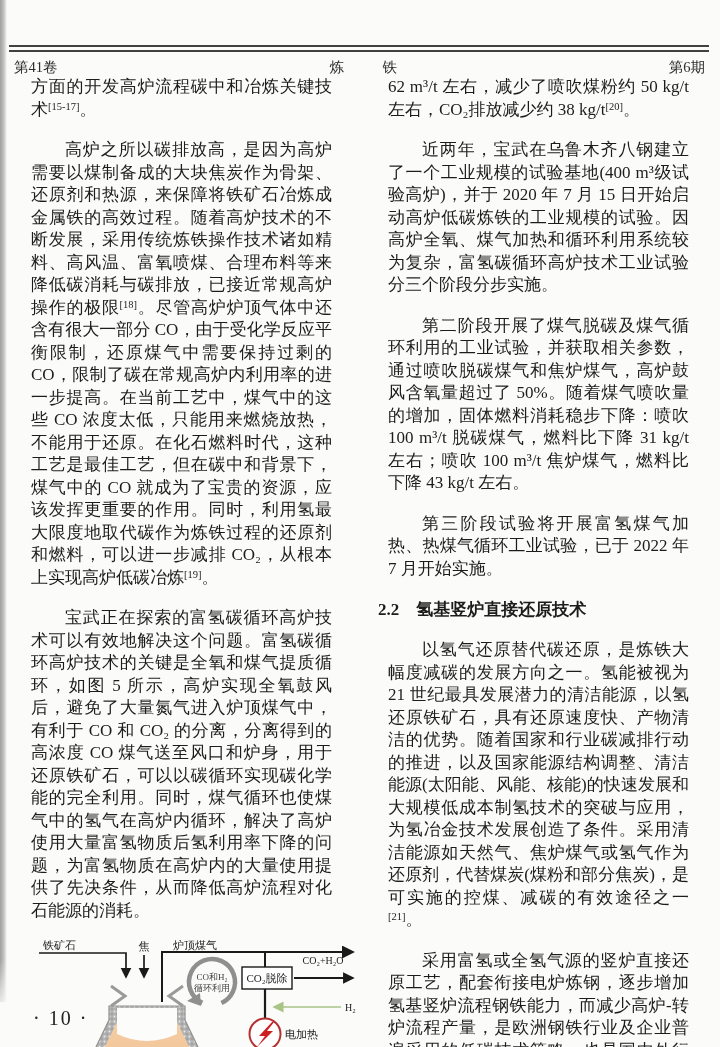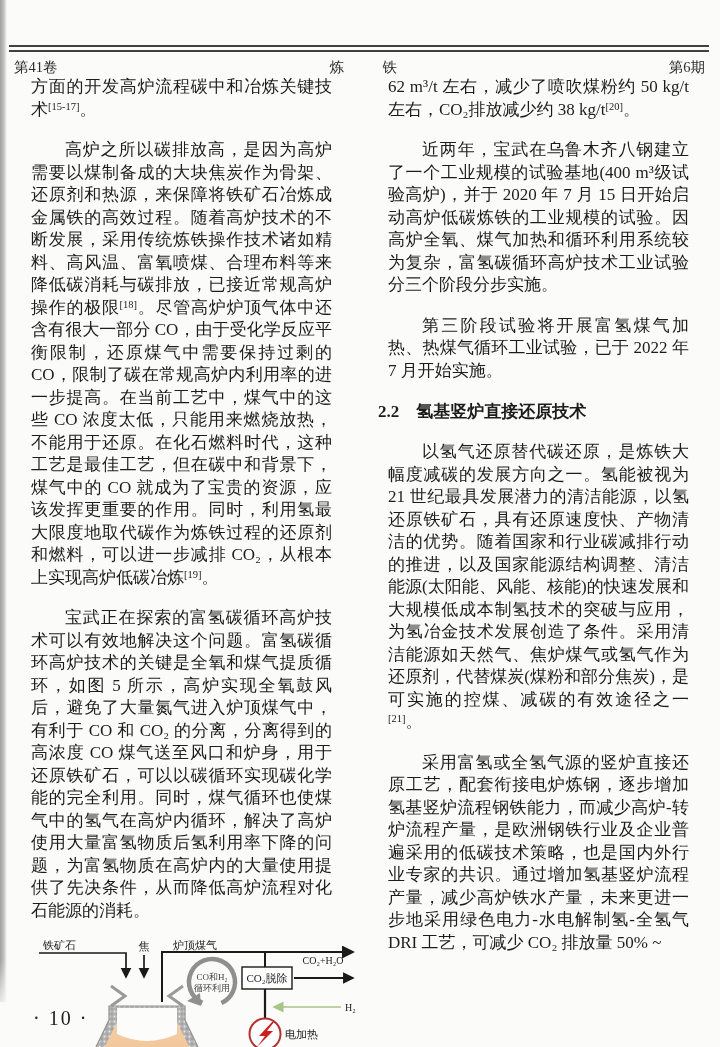--- a/index.html
+++ b/index.html
@@ -130,20 +130,21 @@
       </figure>
 
       <div id="left-post">
           <p class="ind">为了论证高炉富氢冶炼的效果，2019 年在上海宝山基地高炉(4 966 m³)设计和建设了喷吹富氢气体系统，开展了天然气代碳的工业试验，以考察喷吹天然气减碳的效果。试验期间，天然气喷吹比达到</p>
         </div>
     </div>
 
     <div class="col" id="col-right">
         <p>62 m³/t 左右，减少了喷吹煤粉约 50 kg/t 左右，CO₂排放减少约 38 kg/t<sup>[20]</sup>。</p>
         <p class="ind">近两年，宝武在乌鲁木齐八钢建立了一个工业规模的试验基地(400 m³级试验高炉)，并于 2020 年 7 月 15 日开始启动高炉低碳炼铁的工业规模的试验。因高炉全氧、煤气加热和循环利用系统较为复杂，富氢碳循环高炉技术工业试验分三个阶段分步实施。</p>
+        <p class="ind">第二阶段开展了煤气脱碳及煤气循环利用的工业试验，并获取相关参数，通过喷吹脱碳煤气和焦炉煤气，高炉鼓风含氧量超过了 50%。随着煤气喷吹量的增加，固体燃料消耗稳步下降：喷吹 100 m³/t 脱碳煤气，燃料比下降 31 kg/t 左右；喷吹 100 m³/t 焦炉煤气，燃料比下降 43 kg/t 左右。</p>
         <p class="ind">第三阶段试验将开展富氢煤气加热、热煤气循环工业试验，已于 2022 年 7 月开始实施。</p>
         <h3>2.2　氢基竖炉直接还原技术</h3>
         <p class="ind">以氢气还原替代碳还原，是炼铁大幅度减碳的发展方向之一。氢能被视为 21 世纪最具发展潜力的清洁能源，以氢还原铁矿石，具有还原速度快、产物清洁的优势。随着国家和行业碳减排行动的推进，以及国家能源结构调整、清洁能源(太阳能、风能、核能)的快速发展和大规模低成本制氢技术的突破与应用，为氢冶金技术发展创造了条件。采用清洁能源如天然气、焦炉煤气或氢气作为还原剂，代替煤炭(煤粉和部分焦炭)，是可实施的控煤、减碳的有效途径之一<sup>[21]</sup>。</p>
         <p class="ind">采用富氢或全氢气源的竖炉直接还原工艺，配套衔接电炉炼钢，逐步增加氢基竖炉流程钢铁能力，而减少高炉-转炉流程产量，是欧洲钢铁行业及企业普遍采用的低碳技术策略，也是国内外行业专家的共识。通过增加氢基竖炉流程产量，减少高炉铁水产量，未来更进一步地采用绿色电力-水电解制氢-全氢气 DRI 工艺，可减少 CO₂ 排放量 50% ~</p>
       </div>
   </div>
 
   <div class="pagenum">· 10 ·</div>
   <div class="scan-edge-fade"></div>
 </div>

